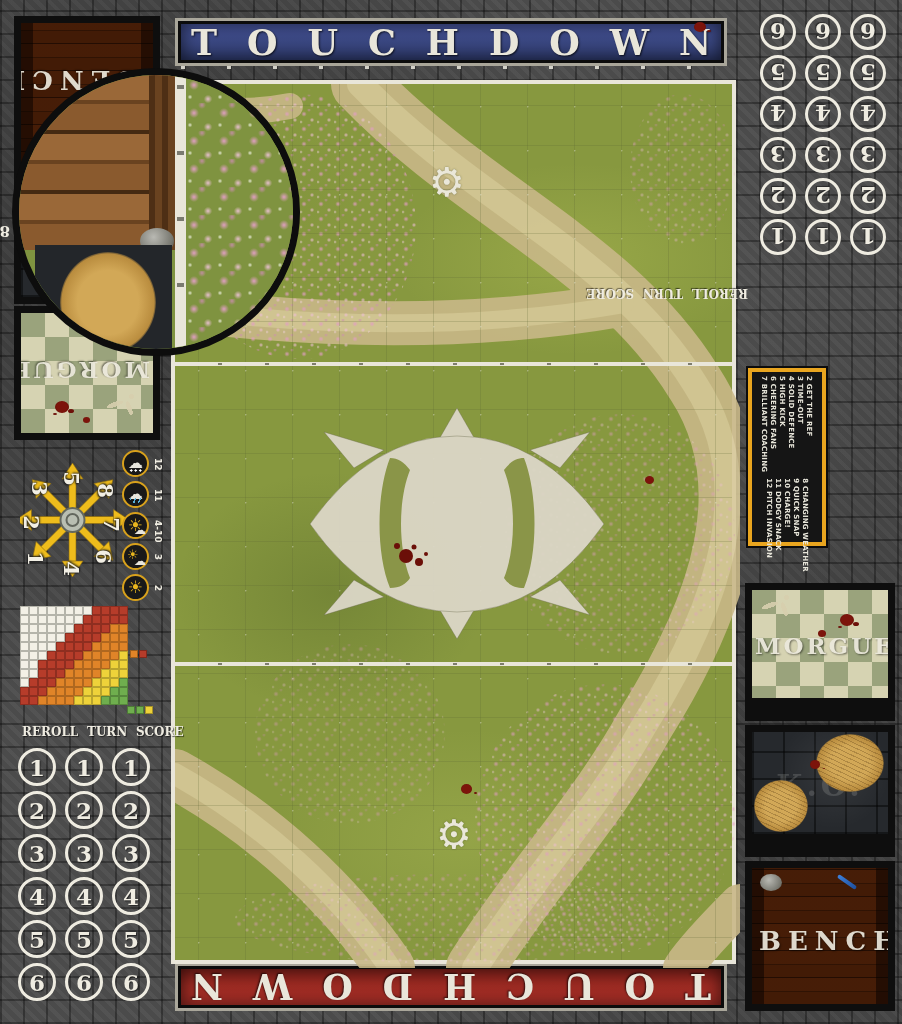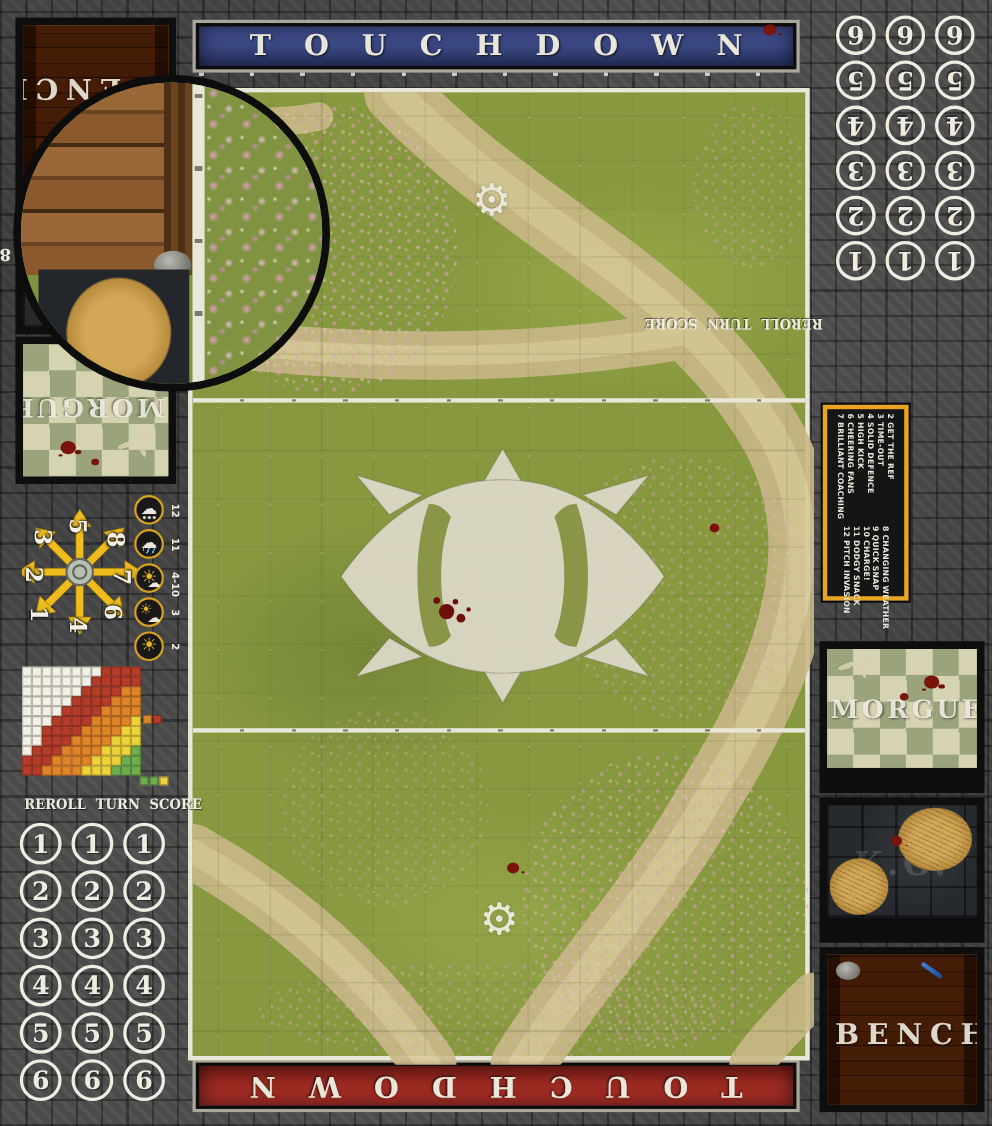--- a/index.html
+++ b/index.html
@@ -12,21 +12,21 @@
       radial-gradient(circle at 85% 75%, rgba(0,0,0,.22), transparent 45%),
       radial-gradient(circle at 55% 45%, rgba(255,255,255,.05), transparent 50%),
       repeating-linear-gradient(0deg, rgba(0,0,0,.32) 0 2px, transparent 2px 23px),
       repeating-linear-gradient(90deg, rgba(0,0,0,.32) 0 2px, transparent 2px 23px),
       repeating-linear-gradient(45deg, rgba(255,255,255,.045) 0 4px, transparent 4px 9px);}
 
   
   .banner{position:absolute;left:178px;width:546px;height:42px;border:3px solid #0c0c0c;
     box-shadow:0 0 0 3px #a9a69a, inset 0 0 18px rgba(0,0,0,.65);
     display:flex;align-items:center;justify-content:center;
-    font-family:"DejaVu Serif",serif;font-weight:bold;font-size:26px;color:#e9e6da;
+    font-family:"DejaVu Serif",serif;font-weight:bold;font-size:35px;color:#e9e6da;
     letter-spacing:30px;text-indent:30px;text-shadow:1px 1px 2px rgba(0,0,0,.7);}
   .banner.top{top:21px;background:linear-gradient(180deg,#46549b,#39467f 55%,#2e3a6c);}
   .banner.bottom{top:966px;background:linear-gradient(180deg,#b13129,#9c2a22 55%,#83211b);transform:rotate(180deg);}
   .rivets{position:absolute;left:181px;width:540px;height:3px;
     background:repeating-linear-gradient(90deg, rgba(235,233,222,.85) 0 4px, transparent 4px 46px);}
   .rivets.rtop{top:66px;}.rivets.rbot{top:955px;}
 
   
   #pitch{position:absolute;left:171px;top:80px;width:565px;height:884px;
     border:4px solid #e9e6da;background-color:#87983f;

